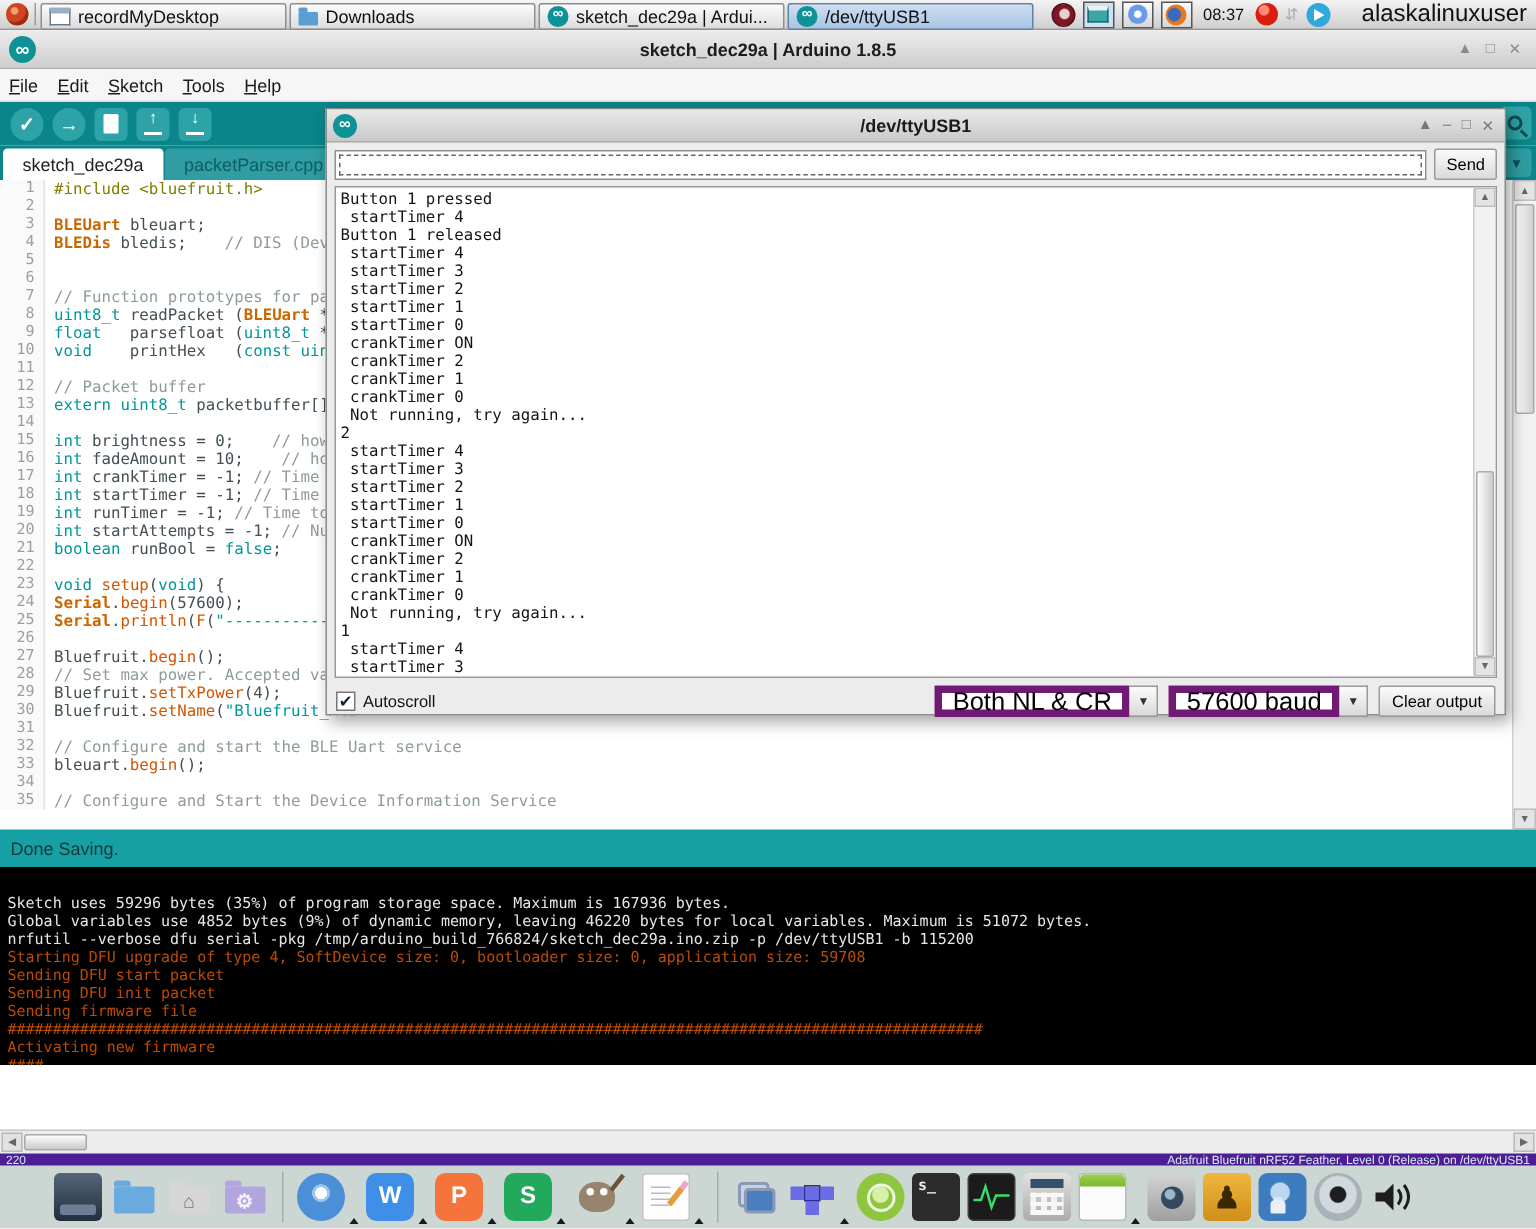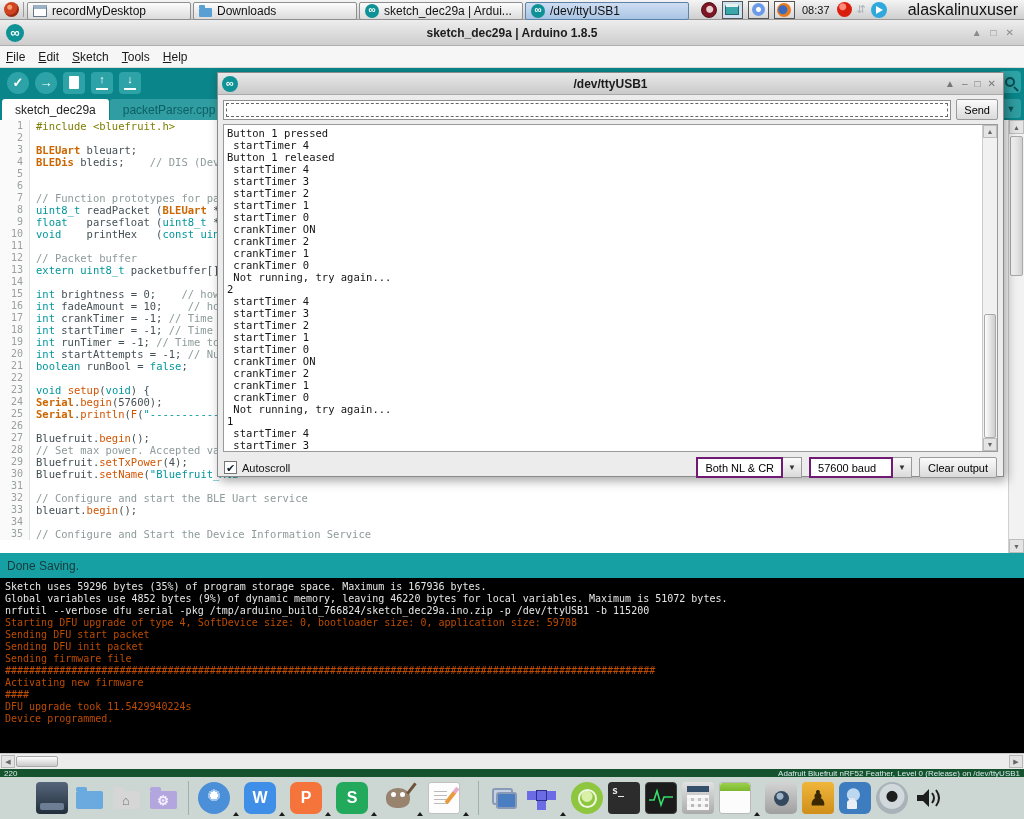--- a/index.html
+++ b/index.html
@@ -72,49 +72,49 @@
 .tok-p{color:#7E7E00}
 .tok-d{color:#434f54}
 .vscroll{width:16px;flex:0 0 auto;background:#f2f2f2;border-left:1px solid #d0d0d0;position:relative}
 .vscroll .arr{position:absolute;left:0;width:15px;height:14px;background:#e4e4e4;border:1px solid #bdbdbd;color:#666;font-size:7px;text-align:center;line-height:13px}
 .vscroll .arr.up{top:0}
 .vscroll .arr.dn{bottom:0}
 .vthumb{position:absolute;left:1px;width:13px;background:linear-gradient(90deg,#fdfdfd,#cfcfcf);border:1px solid #aaa;border-radius:2px}
 
 
 .done-bar{position:absolute;left:0;top:533px;width:1024px;height:25px;background:#17a0a4;color:#17393a;font-size:12px;display:flex;align-items:center;padding-left:7px}
-.console{position:absolute;left:0;top:558px;width:1024px;height:175px;background:#000;padding:3px 0 0 5px;overflow:hidden}
+.console{position:absolute;left:0;top:558px;width:1024px;height:132px;background:#000;padding:19px 0 0 5px;overflow:hidden}
 .console-line{font:10px/12px "DejaVu Sans Mono",monospace;white-space:pre}
 .c-white{color:#e6e6e6}
 .c-orange{color:#bd4b00}
 .hscroll{position:absolute;left:0;top:733px;width:1024px;height:16px;background:#ececec;border-top:1px solid #c8c8c8}
 .hscroll .arr{position:absolute;top:1px;width:14px;height:13px;background:#e2e2e2;border:1px solid #b8b8b8;color:#666;font-size:7px;text-align:center;line-height:12px}
 .hthumb{position:absolute;left:16px;top:2px;width:42px;height:11px;background:linear-gradient(#fdfdfd,#cacaca);border:1px solid #a8a8a8;border-radius:2px}
-.ide-statusbar{position:absolute;left:0;top:749px;width:1024px;height:9px;background:#14532d;color:#d9ecec;font-size:8px;line-height:9px;display:flex;justify-content:space-between;padding:0 4px}
+.ide-statusbar{position:absolute;left:0;top:749px;width:1024px;height:9px;background:#4c1d95;color:#d9ecec;font-size:8px;line-height:9px;display:flex;justify-content:space-between;padding:0 4px}
 
 
 .serial{position:absolute;left:217px;top:72px;width:787px;height:405px;background:#ececec;border:1px solid #8a8a8a;box-shadow:3px 4px 10px rgba(0,0,0,.35);z-index:5}
 .serial-titlebar{height:22px;background:linear-gradient(#e9e9e9,#c9c9c9);border-bottom:1px solid #aaa;display:flex;align-items:center;position:relative}
 .serial-title{position:absolute;left:0;right:0;text-align:center;font-weight:bold;font-size:12px;color:#1a1a1a}
 .serial-appicon{width:16px;height:16px;border-radius:50%;background:#0e9296;color:#fff;margin-left:4px;z-index:1;text-align:center;font-weight:bold;font-size:11px;line-height:15px}
 .serial-controls{margin-left:auto;z-index:1;display:flex;gap:7px;padding-right:7px;color:#777;font-size:10px}
 .serial-input-row{display:flex;gap:5px;padding:4px 5px 2px 5px;align-items:center}
 .serial-input{flex:1;height:20px;border:1px solid #8f8f8f;background:#fff;outline:1px dashed #666;outline-offset:-4px;font-size:11px;padding:0 4px}
 .send-btn{height:21px;padding:0 7px;border:1px solid #9a9a9a;background:linear-gradient(#fbfbfb,#dadada);font-size:11px;border-radius:2px;font-family:"Liberation Sans",sans-serif}
 .serial-output-wrap{margin:2px 5px 0 5px;height:328px;border:1px solid #9a9a9a;background:#fff;position:relative;overflow:hidden}
 .serial-output{font:10.5px/12px "DejaVu Sans Mono",monospace;white-space:pre;padding:2px 0 0 3px;color:#141414}
 .serial-scroll{position:absolute;right:0;top:0;bottom:0;width:15px;background:#f1f1f1;border-left:1px solid #ccc}
 .serial-scroll .arr{position:absolute;left:0;width:14px;height:13px;background:#e4e4e4;border:1px solid #bdbdbd;color:#666;font-size:7px;text-align:center;line-height:12px}
 .sthumb{position:absolute;left:1px;width:12px;top:58%;height:38%;background:linear-gradient(90deg,#fdfdfd,#cdcdcd);border:1px solid #aaa;border-radius:2px}
 .serial-bottom{display:flex;align-items:center;padding:5px 6px;gap:8px}
 .autoscroll{display:flex;align-items:center;gap:5px;font-size:11px;color:#111}
 .checkbox{width:13px;height:13px;border:1px solid #777;background:#fff;font-size:11px;line-height:12px;text-align:center;color:#123}
 .serial-right{margin-left:auto;display:flex;gap:7px;align-items:center}
 .combo{display:flex}
-.combo-text{height:21px;border:2px solid #701a75;background:#fff;font-size:11px;display:flex;align-items:center;padding:0 7px;min-width:84px}
+.combo-text{height:21px;border:5px solid #701a75;background:#fff;font-size:17px;display:flex;align-items:center;padding:0 7px;min-width:84px}
 .combo-btn{width:19px;height:21px;border:1px solid #9a9a9a;border-left:none;background:linear-gradient(#fbfbfb,#dadada);font-size:8px;display:flex;align-items:center;justify-content:center;color:#333}
 .clear-btn{height:21px;padding:0 8px;border:1px solid #9a9a9a;background:linear-gradient(#fbfbfb,#dadada);font-size:11px;border-radius:2px;font-family:"Liberation Sans",sans-serif}
 
 
 .dock{position:absolute;left:0;top:777px;width:1024px;height:42px;background:#ccd7d3;display:flex;align-items:center;padding-left:36px;gap:5px}
 .dock-sep{width:1px;height:34px;background:#9fb0aa;margin:0 4px;flex:0 0 auto}
 .dk-arrow{width:0;height:0;border-left:3px solid transparent;border-right:3px solid transparent;border-bottom:4px solid #1a1a1a;align-self:flex-end;margin:0 0 3px -2px;flex:0 0 auto}
 .dk{width:32px;height:32px;border-radius:6px;display:flex;align-items:center;justify-content:center;position:relative;font-weight:bold;font-size:16px;color:#fff;flex:0 0 auto;cursor:default}
 .dk-file-manager{background:linear-gradient(#55657a,#222e3c);border-radius:4px}
 .dk-file-manager::after{content:"";position:absolute;left:4px;right:4px;bottom:4px;height:7px;background:#7d8ea6;border-radius:2px;opacity:.8}

